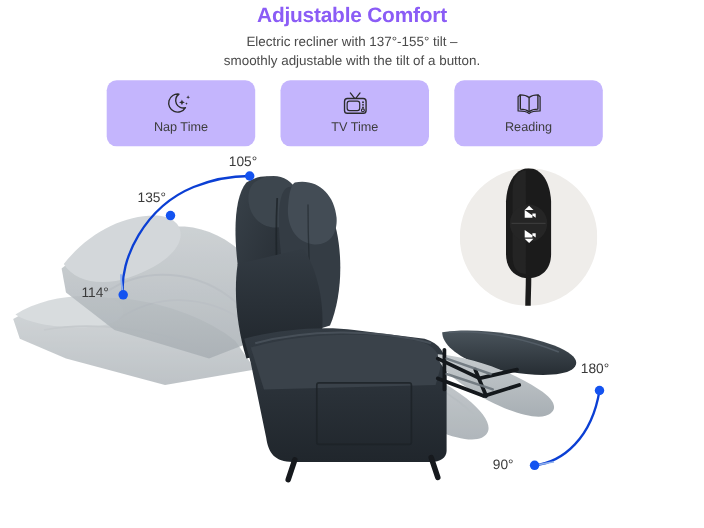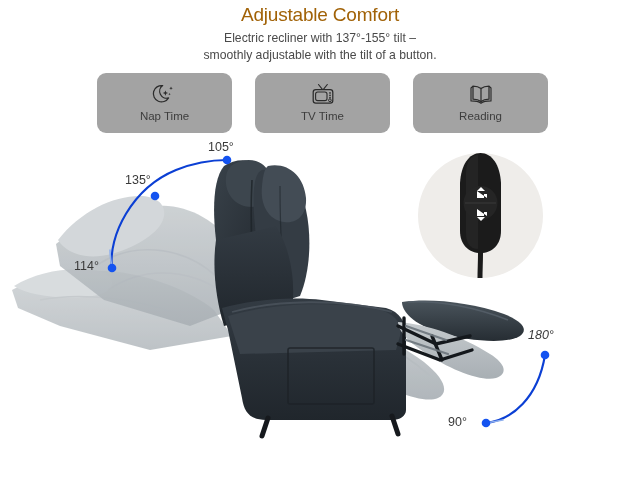--- a/index.html
+++ b/index.html
@@ -18,22 +18,22 @@
 
   
   #header {
     position: absolute;
     left: 0; top: 4px;
     width: 640px;
     text-align: center;
   }
   #page-title {
     font-size: 19px;
-    font-weight: normal;
-    color: #a16207;
+    font-weight: bold;
+    color: #8b5cf6;
     letter-spacing: -0.2px;
     margin: 0 0 4px 0;
     line-height: 22px;
   }
   .subtitle-line {
     font-size: 12.2px;
     color: #4a4a4a;
     line-height: 17px;
   }
 
@@ -42,21 +42,21 @@
     position: absolute;
     left: 97px; top: 73px;
     width: 451px;
     height: 60px;
     display: flex;
     justify-content: space-between;
   }
   .feature-card {
     width: 135px;
     height: 60px;
-    background: #a3a3a3;
+    background: #c4b5fd;
     border-radius: 9px;
     display: flex;
     flex-direction: column;
     align-items: center;
     justify-content: center;
     gap: 2px;
   }
   .feature-icon {
     height: 24px;
     display: flex;
@@ -81,21 +81,21 @@
   
   .angle-label {
     position: absolute;
     font-size: 12.5px;
     color: #3a3a3a;
     white-space: nowrap;
   }
   #angle-105 { left: 208px; top: 140px; }
   #angle-135 { left: 125px; top: 173px; }
   #angle-155 { left:  74px; top: 259px; }
-  #angle-180 { left: 528px; top: 328px; font-style: italic; }
+  #angle-180 { left: 528px; top: 328px; }
   #angle-90  { left: 448px; top: 415px; }
 
   
   #remote-inset {
     position: absolute;
     left: 418px; top: 153px;
     width: 125px; height: 125px;
   }
 
   

